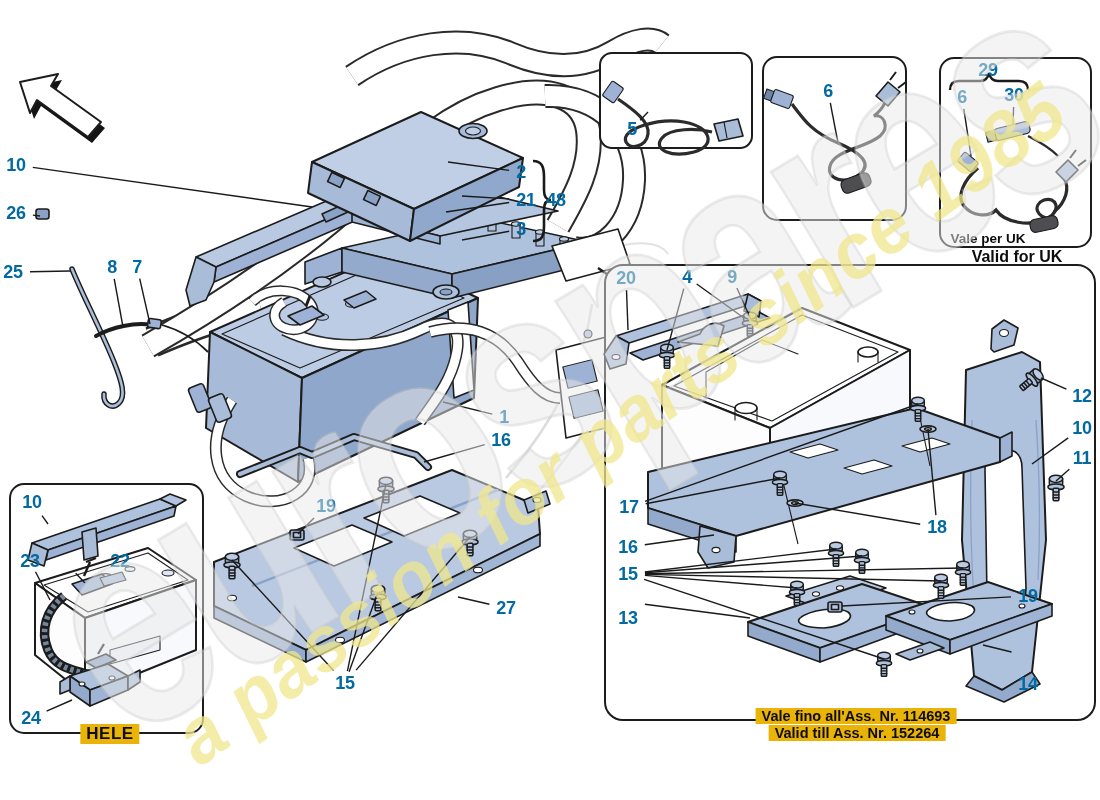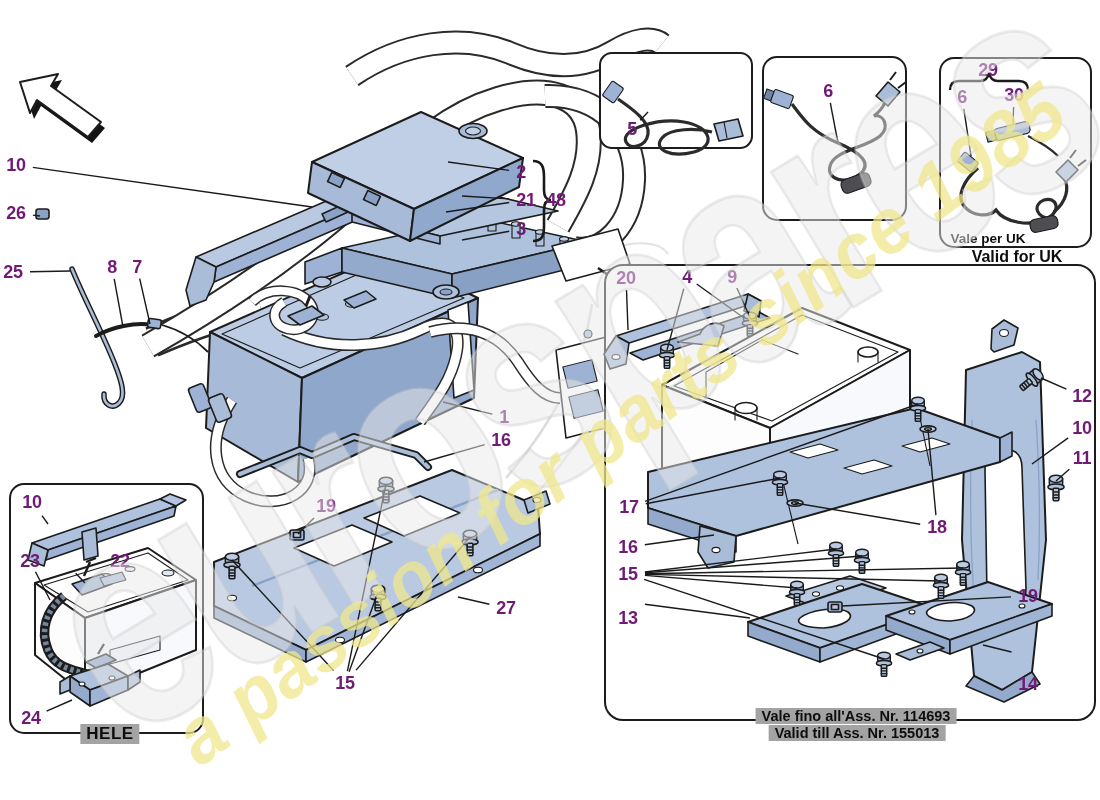--- a/index.html
+++ b/index.html
@@ -4,23 +4,23 @@
 <style>
   html,body{margin:0;padding:0;background:#fff}
   .stage{position:relative;width:1100px;height:800px;background:#fff;overflow:hidden;
          font-family:"Liberation Sans","DejaVu Sans",sans-serif}
   .stage svg{position:absolute;left:0;top:0;pointer-events:none}
   #art .o{stroke:#1c1c1c;stroke-linejoin:round;stroke-linecap:round;stroke-width:1.6}
   #art .w2{stroke-width:2}
   #art .thin{stroke-width:1.1}
   #leaders line{stroke:#1a1a1a;stroke-width:1.4}
   .callout{position:absolute;transform:translate(-50%,-50%);font-weight:700;font-size:18px;
-           color:#701a75;letter-spacing:-0.3px;white-space:nowrap}
+           color:#0369a1;letter-spacing:-0.3px;white-space:nowrap}
   .caption{position:absolute;transform:translate(-50%,-50%);font-weight:700;color:#0d0d0d;white-space:nowrap}
-  .cap-bg{background:#a3a3a3;padding:0 6px}
+  .cap-bg{background:#eab308;padding:0 6px}
   #wm{opacity:1}
 </style>
 </head>
 <body>
 
 <div class="stage">
 
   <svg id="art" width="1100" height="800" viewBox="0 0 1100 800">
     <defs>
       <g id="bolt">
@@ -374,21 +374,21 @@
       <line x1="42.0" y1="515.7" x2="48" y2="524"></line>
       <line x1="35.5" y1="571.7" x2="50" y2="600"></line>
       <line x1="75.7" y1="573.3" x2="85" y2="583"></line>
       <line x1="46.6" y1="711.2" x2="72" y2="700"></line>
     </svg>
 
   <div id="labels">
     <div class="caption" style="left:988px;top:238px;font-size:13.5px">Vale per UK</div>
     <div class="caption" style="left:1017px;top:257px;font-size:16px">Valid for UK</div>
     <div class="caption cap-bg" style="left:856px;top:716px;font-size:14.5px">Vale fino all'Ass. Nr. 114693</div>
-    <div class="caption cap-bg" style="left:857px;top:733px;font-size:14.5px">Valid till Ass. Nr. 155013</div>
+    <div class="caption cap-bg" style="left:857px;top:733px;font-size:14.5px">Valid till Ass. Nr. 152264</div>
     <div class="caption cap-bg" style="left:110px;top:734px;font-size:17px;letter-spacing:.5px">HELE</div>
   <div class="callout" style="left: 16px; top: 165px;">10</div>
       <div class="callout" style="left: 16px; top: 213px;">26</div>
       <div class="callout" style="left: 13px; top: 272px;">25</div>
       <div class="callout" style="left: 112px; top: 267px;">8</div>
       <div class="callout" style="left: 137px; top: 267px;">7</div>
       <div class="callout" style="left: 521px; top: 172px;">2</div>
       <div class="callout" style="left: 526px; top: 200px;">21</div>
       <div class="callout" style="left: 556px; top: 200px;">48</div>
       <div class="callout" style="left: 521px; top: 229px;">3</div>

